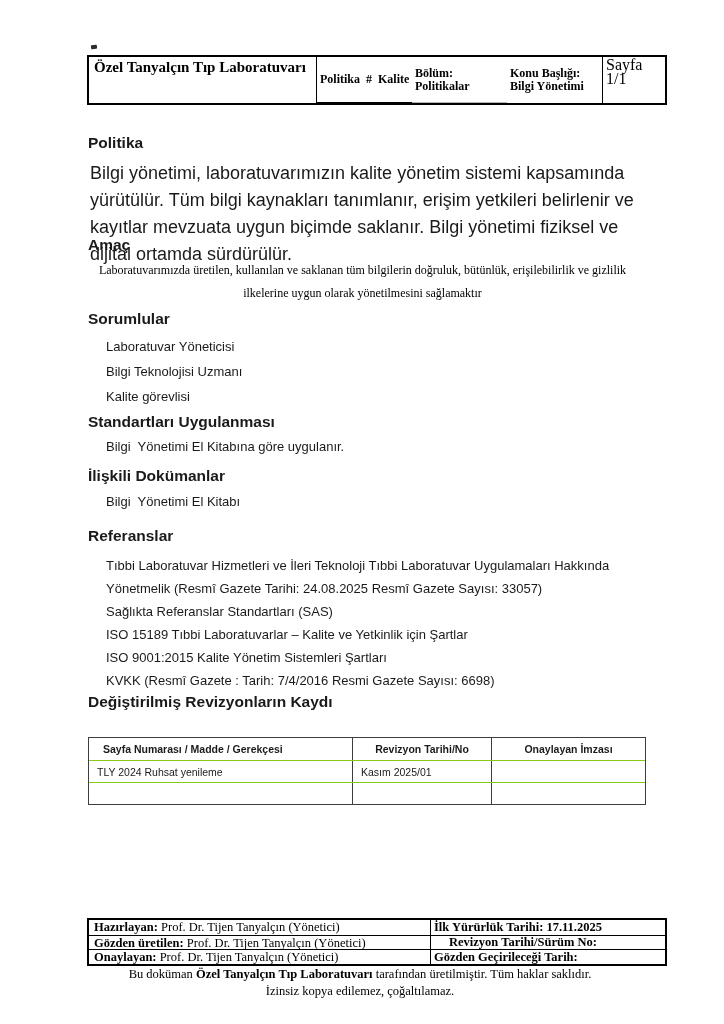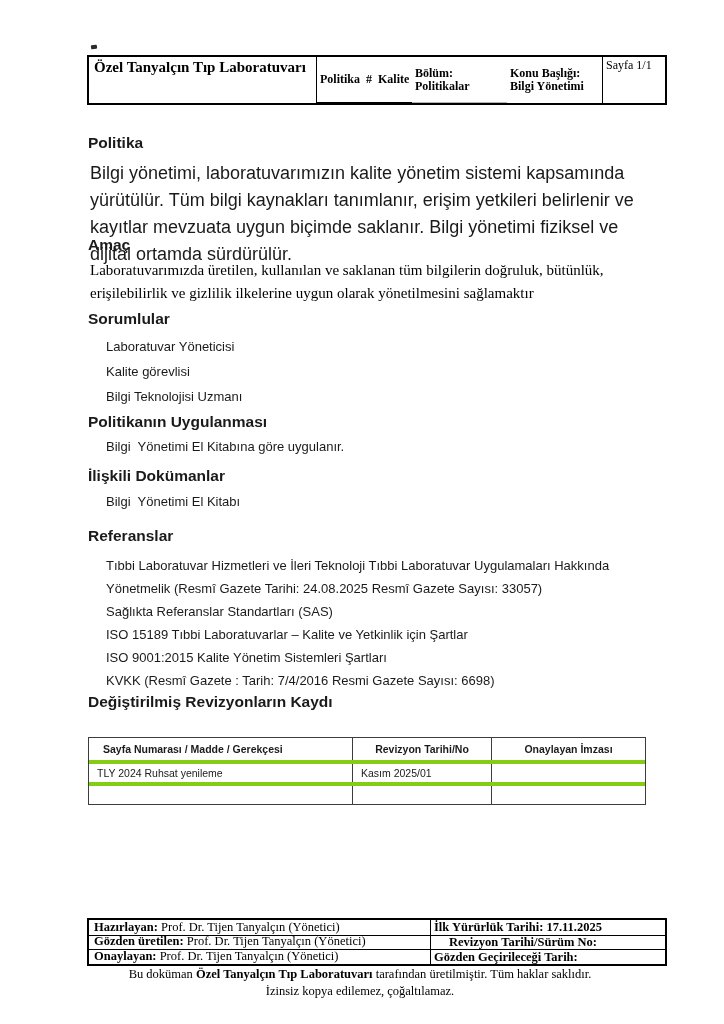--- a/index.html
+++ b/index.html
@@ -19,65 +19,65 @@
   .hdr-table { position:absolute; top:55px; left:87px; width:580px; height:50px;
                display:flex; border:2px solid #000; background:#fff;
                font-family:"Liberation Serif", serif; }
   .hdr-org   { width:228px; border-right:1px solid #000; font-weight:700;
                font-size:15px; line-height:18px; padding:1px 2px 0 5px; }
   .hdr-mid   { width:286px; border-right:1px solid #000; display:flex; flex-direction:row; }
   .hdr-mid-row { flex:1; display:flex; align-items:center; font-weight:700;
                  font-size:12px; line-height:13px; padding-left:3px; white-space:pre-wrap; }
   .hdr-r1 { border-bottom:1px solid #000; }
   .hdr-r2 { border-bottom:1px solid #b3b3b3; }
-  .hdr-page { flex:1; font-size:12px; line-height:14px; padding:1px 0 0 3px; }
+  .hdr-page { flex:1; font-size:16px; line-height:14px; padding:1px 0 0 3px; }
 
   
   .sec-h { position:absolute; left:88px; font-weight:700; font-size:15.5px;
            line-height:18px; color:#1a1a1a; }
   .h-politika   { top:134px; }
   .h-amac       { top:236px; }
   .h-sorumlular { top:310px; }
   .h-uygulanma  { top:413px; }
   .h-iliskili   { top:467px; }
   .h-referanslar{ top:527px; }
   .h-revizyon   { top:693px; }
 
   .p-politika { position:absolute; top:160px; left:90px; width:545px;
                 font-size:18px; line-height:27px; color:#1a1a1a; }
   .p-amac     { position:absolute; top:259px; left:90px; width:545px;
-                font-family:"Liberation Serif", serif; font-size:15px;
-                line-height:23px; color:#000; }
+                font-family:"Liberation Serif", serif; font-size:12px;
+                line-height:23px; color:#000;text-align:center; }
   .list-block { position:absolute; left:106px; color:#1a1a1a; font-size:13px; }
   .l-sorumlular { top:334px; line-height:25px; }
   .p-uygulanma  { top:437px; line-height:20px; white-space:pre-wrap; }
   .p-iliskili   { top:492px; line-height:20px; white-space:pre-wrap; }
   .l-referanslar{ top:554px; width:540px; line-height:23px; }
 
   
   .rev-table { position:absolute; top:737px; left:88px; width:558px;
                border:1px solid #3d3d3d; font-size:10.5px; color:#1a1a1a; }
   .rev-row  { display:flex; height:22px; align-items:center; }
-  .rev-row + .rev-row { border-top:4px solid #84cc16; }
+  .rev-row + .rev-row { border-top:1px solid #84cc16; }
   .rev-c1 { width:264px; align-self:stretch; display:flex; align-items:center;
             border-right:1px solid #3d3d3d; padding-left:8px; }
   .rev-c2 { width:139px; align-self:stretch; display:flex; align-items:center;
             border-right:1px solid #3d3d3d; padding-left:8px; }
   .rev-c3 { flex:1; align-self:stretch; display:flex; align-items:center; padding-left:9px; }
   .rev-head { font-weight:700; }
   .rev-head .rev-c1 { padding-left:14px; }
   .rev-head .rev-c2, .rev-head .rev-c3 { justify-content:center; padding-left:0; }
 
   
   .ftr-table { position:absolute; top:918px; left:87px; width:580px;
                border:2px solid #000; font-family:"Liberation Serif", serif;
                font-size:12.5px; color:#000; }
   .ftr-row { display:flex; height:14.7px; align-items:center; }
   .ftr-row + .ftr-row { border-top:1px solid #000; }
-  .ftr-left  { width:342px; align-self:stretch; display:flex; align-items:flex-end;
+  .ftr-left  { width:342px; align-self:stretch; display:flex; align-items:flex-start;
                border-right:1px solid #000; padding-left:5px; white-space:pre-wrap; }
   .ftr-right { flex:1; align-self:stretch; display:flex; align-items:center;
                padding-left:3px; font-weight:700; }
   .ftr-row-2 .ftr-right { padding-left:18px; }
   .ftr-label { font-weight:700; }
 
   
   .note { position:absolute; top:966px; left:0; width:720px; text-align:center;
           font-family:"Liberation Serif", serif; font-size:12.5px;
           line-height:17px; color:#000; }
@@ -102,25 +102,25 @@
 
   <div class="sec-h h-politika">Politika</div>
   <div class="p-politika sans">Bilgi yönetimi, laboratuvarımızın kalite yönetim sistemi kapsamında yürütülür. Tüm bilgi kaynakları tanımlanır, erişim yetkileri belirlenir ve kayıtlar mevzuata uygun biçimde saklanır. Bilgi yönetimi fiziksel ve dijital ortamda sürdürülür.</div>
 
   <div class="sec-h h-amac">Amaç</div>
   <div class="p-amac">Laboratuvarımızda üretilen, kullanılan ve saklanan tüm bilgilerin doğruluk, bütünlük, erişilebilirlik ve gizlilik ilkelerine uygun olarak yönetilmesini sağlamaktır</div>
 
   <div class="sec-h h-sorumlular">Sorumlular</div>
   <div class="list-block l-sorumlular">
     <div class="list-item">Laboratuvar Yöneticisi</div>
+    <div class="list-item">Bilgi Teknolojisi Uzmanı</div>
     <div class="list-item">Kalite görevlisi</div>
-    <div class="list-item">Bilgi Teknolojisi Uzmanı</div>
   </div>
 
-  <div class="sec-h h-uygulanma">Politikanın Uygulanması</div>
+  <div class="sec-h h-uygulanma">Standartları Uygulanması</div>
   <div class="list-block p-uygulanma">Bilgi  Yönetimi El Kitabına göre uygulanır.</div>
 
   <div class="sec-h h-iliskili">İlişkili Dokümanlar</div>
   <div class="list-block p-iliskili">Bilgi  Yönetimi El Kitabı</div>
 
   <div class="sec-h h-referanslar">Referanslar</div>
   <div class="list-block l-referanslar">
     <div class="list-item">Tıbbi Laboratuvar Hizmetleri ve İleri Teknoloji Tıbbi Laboratuvar Uygulamaları Hakkında Yönetmelik (Resmî Gazete Tarihi: 24.08.2025 Resmî Gazete Sayısı: 33057)</div>
     <div class="list-item">Sağlıkta Referanslar Standartları (SAS)</div>
     <div class="list-item">ISO 15189 Tıbbi Laboratuvarlar – Kalite ve Yetkinlik için Şartlar</div>

